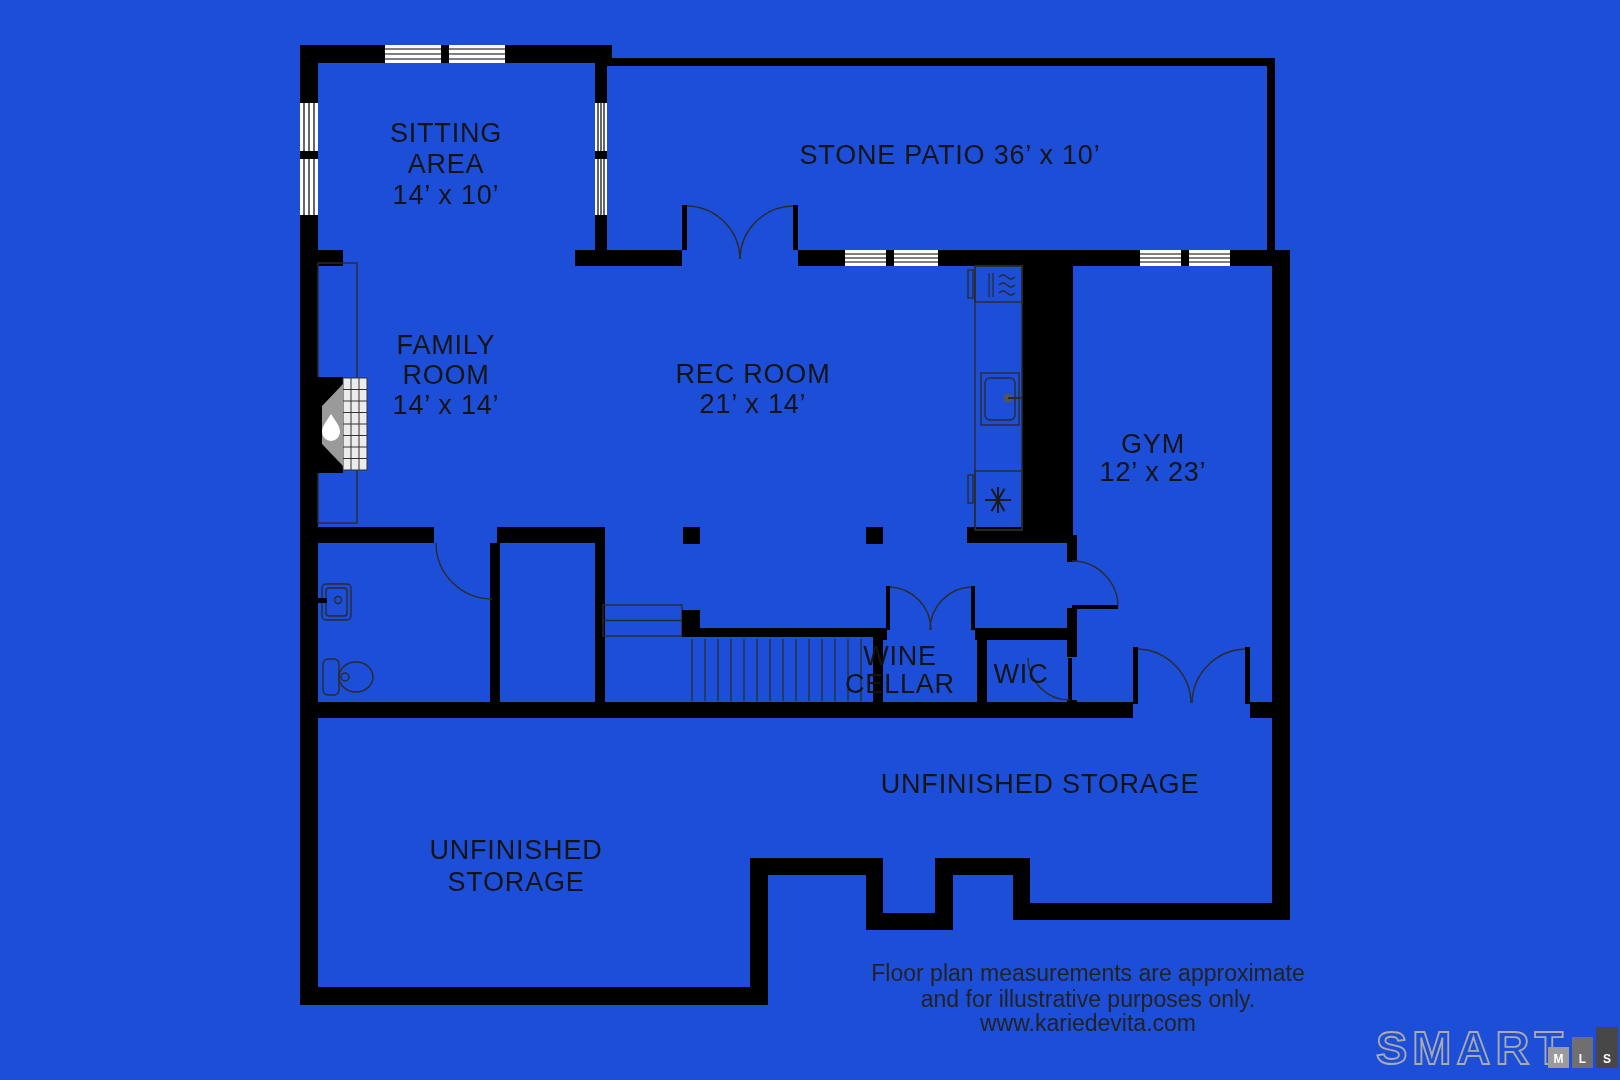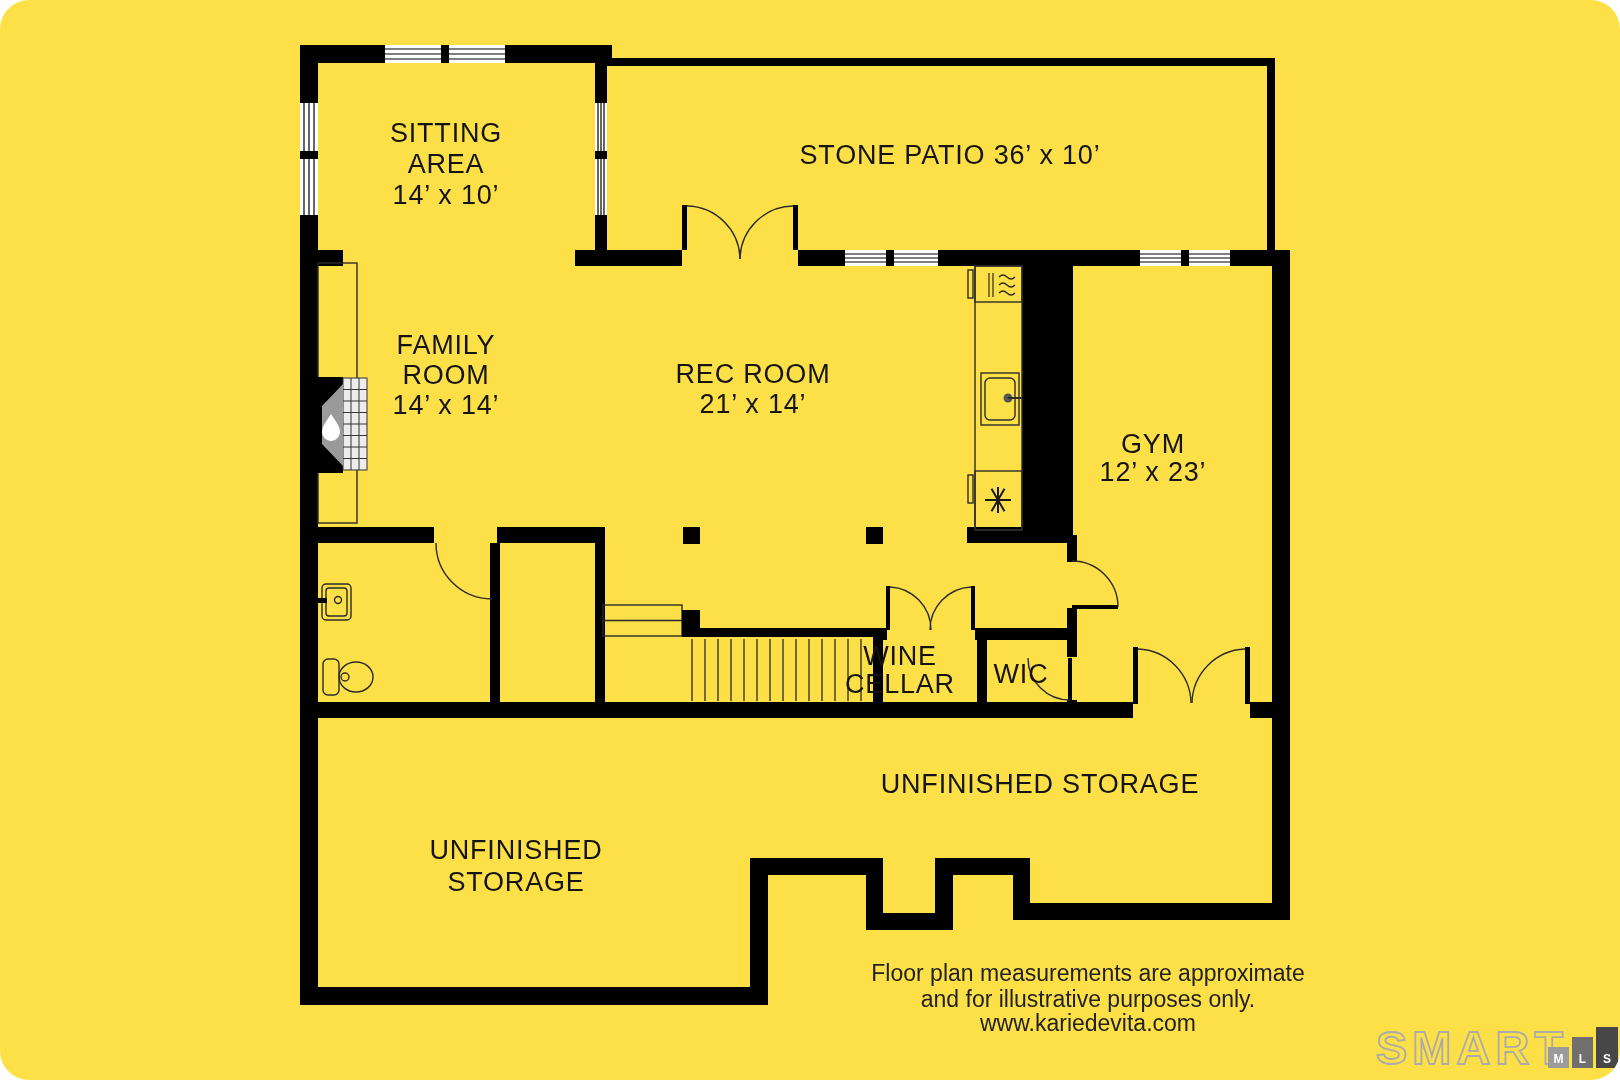--- a/index.html
+++ b/index.html
@@ -1,19 +1,18 @@
 <!DOCTYPE html>
 <html><head>
 <meta charset="utf-8">
 <style>
   html,body{margin:0;padding:0;background:#ffffff;}
   .page{
-    width:1620px;height:1080px;position:relative;background:#fde047;overflow:hidden;
+    width:1620px;height:1080px;position:relative;background:#1d4ed8;overflow:hidden;
     font-family:"Liberation Sans", sans-serif;
-    border-radius:29px;
   }
   svg{display:block;}
   .room-label{
     fill:#141414;font-family:"Liberation Sans", sans-serif;font-size:27px;
     letter-spacing:0.8px;text-anchor:middle;font-weight:500;
   }
   .footer-label{
     fill:#222222;font-family:"Liberation Sans", sans-serif;font-size:23px;
     text-anchor:middle;
   }

